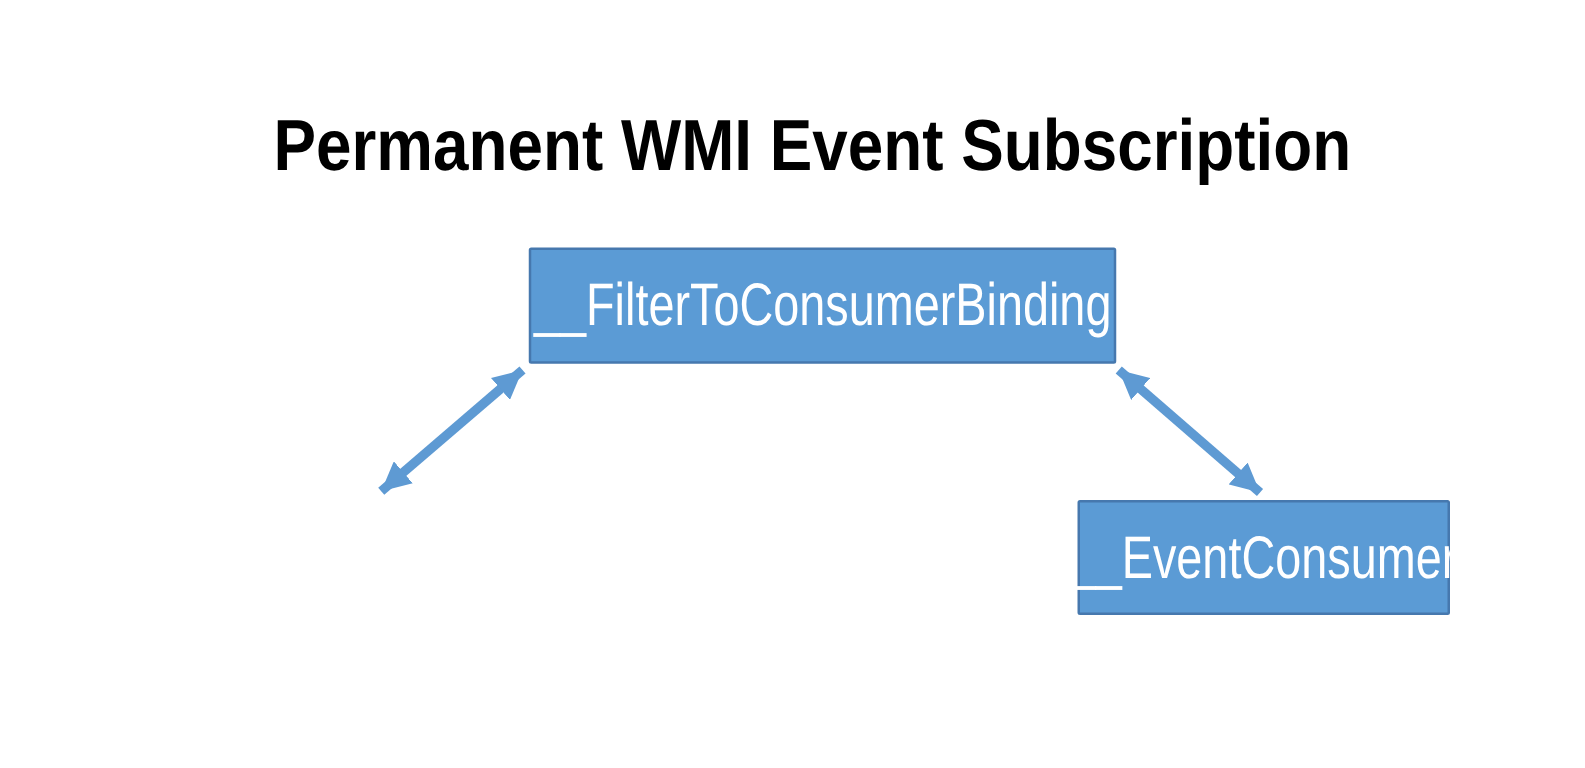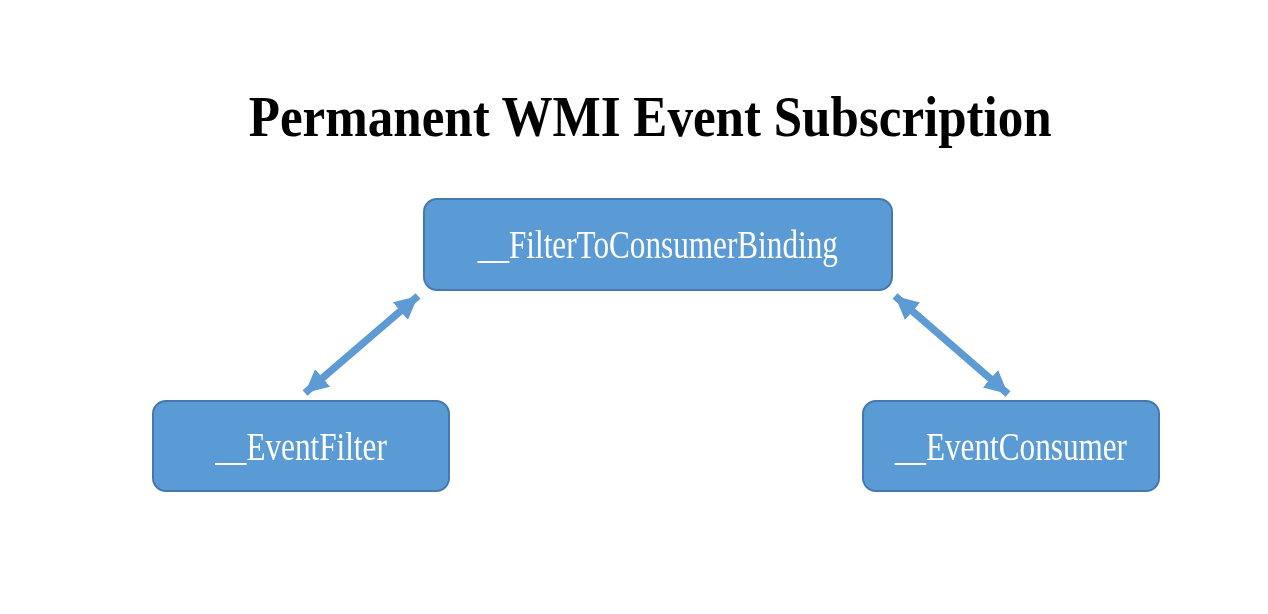--- a/index.html
+++ b/index.html
@@ -6,21 +6,21 @@
     margin: 0;
     padding: 0;
     background: #ffffff;
   }
   .canvas {
     position: relative;
     width: 1268px;
     height: 614px;
     background: var(--background, #ffffff);
     overflow: hidden;
-    font-family: Liberation Serif, serif;
+    font-family: Liberation Sans, sans-serif;
   }
   .title {
     position: absolute;
     left: 16px;
     top: 84px;
     width: 1268px;
     text-align: center;
     font-size: 58px;
     font-weight: 700;
     line-height: 1.15;
@@ -32,24 +32,24 @@
     transform: scaleX(0.88);
     transform-origin: 50% 50%;
   }
   .node {
     position: absolute;
     display: flex;
     align-items: center;
     justify-content: center;
     background: var(--node-fill, #5B9BD5);
     border: 2px solid var(--node-border, #4678AE);
-    border-radius: 14px;
+    border-radius: 2px;
     box-sizing: border-box;
     color: var(--node-text, #ffffff);
-    font-size: 40px;
+    font-size: 48px;
     font-weight: 400;
     white-space: nowrap;
   }
   .node .squeeze {
     display: inline-block;
     transform: scaleX(0.78);
     transform-origin: 50% 50%;
   }
   .node-binding  { left: 423px; top: 198px; width: 470px; height: 93px; }
   .node-filter   { left: 152px; top: 400px; width: 298px; height: 92px; }
@@ -79,21 +79,18 @@
       </marker>
     </defs>
     <line x1="305" y1="393" x2="418" y2="296" stroke-width="7.5" stroke-linecap="butt" marker-start="url(#arrowhead)" marker-end="url(#arrowhead)" stroke="#5E9AD3"></line>
     <line x1="895" y1="296" x2="1008" y2="394" stroke-width="7.5" stroke-linecap="butt" marker-start="url(#arrowhead)" marker-end="url(#arrowhead)" stroke="#5E9AD3"></line>
   </svg>
 
   <div class="node node-binding">
     <span class="squeeze">__FilterToConsumerBinding</span>
   </div>
 
-  <div class="node node-filter">
-    <span class="squeeze">__EventFilter</span>
-  </div>
 
   <div class="node node-consumer">
     <span class="squeeze">__EventConsumer</span>
   </div>
 
 </div>
 
 </body></html>

